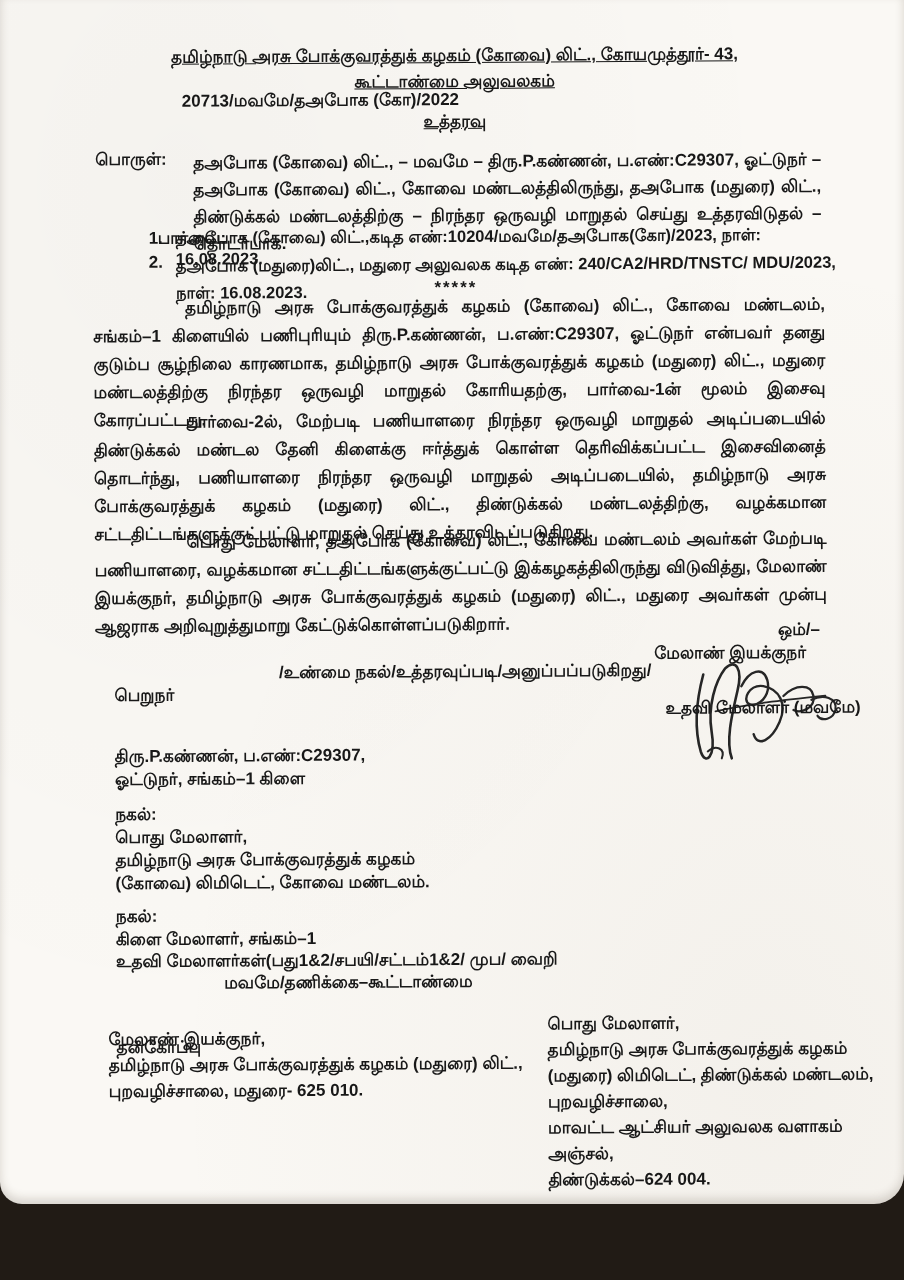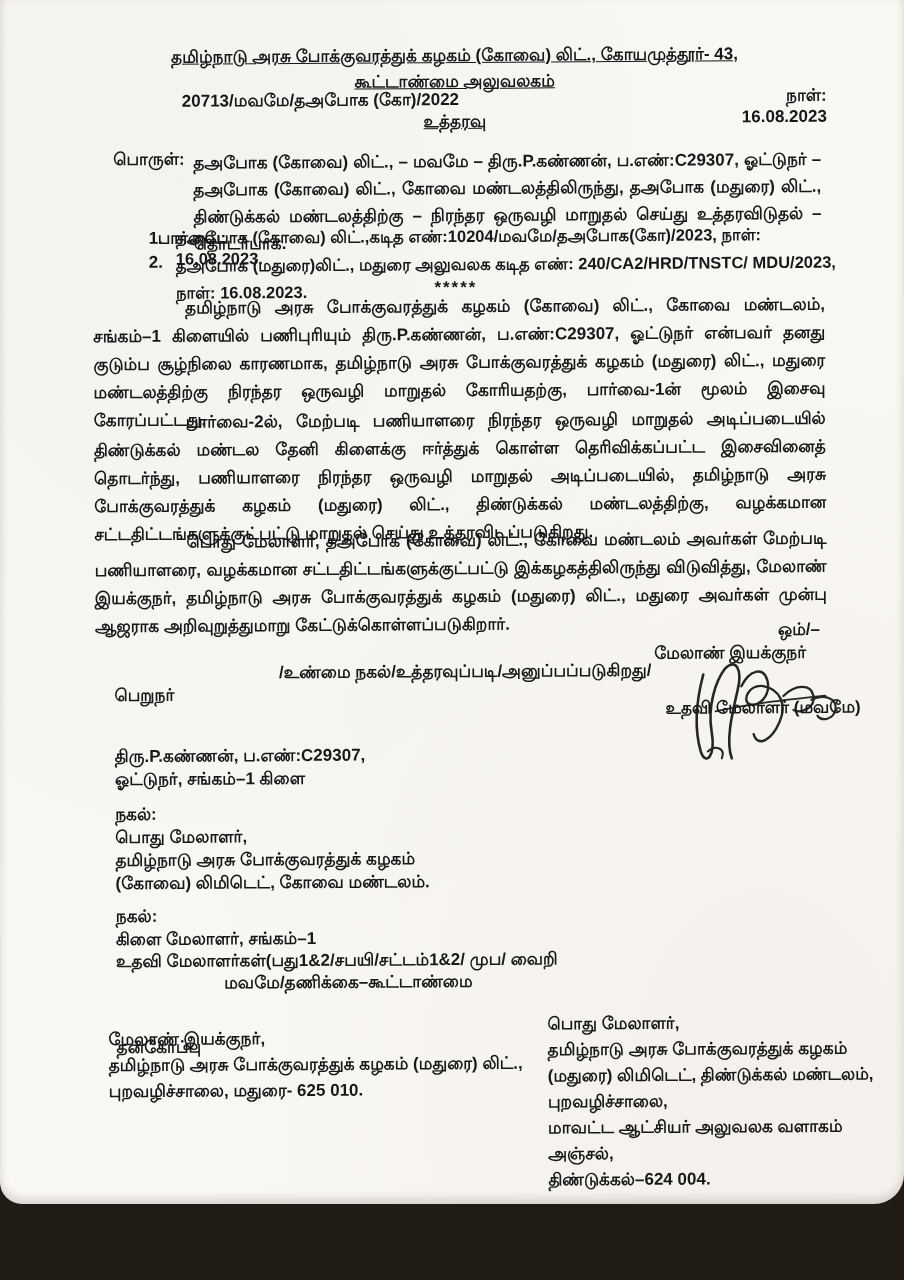--- a/index.html
+++ b/index.html
@@ -48,25 +48,24 @@
 </head>
 <body>
 
 <div class="page">
   <div class="tilt">
 
     <div class="abs t17 b u center" style="top:46px; left:92px; width:732px;">தமிழ்நாடு அரசு போக்குவரத்துக் கழகம் (கோவை) லிட்., கோயமுத்தூர்- 43,</div>
     <div class="abs t17 b u center" style="top:72px; left:92px; width:732px;">கூட்டாண்மை அலுவலகம்</div>
 
     <div class="abs t17 b" style="top:90px; left:185px;">20713/மவமே/தஅபோக (கோ)/2022</div>
-    <div class="abs t17 b" style="top:88px; left:700px; width:130px; text-align:right;">நாள்: 16.08.2023</div>
 
     <div class="abs t17 b u center" style="top:112px; left:92px; width:732px;">உத்தரவு</div>
 
-    <div class="abs t17 b" style="top:148px; left:116px;">பொருள்:</div>
+    <div class="abs t17 b" style="top:148px; left:98px;">பொருள்:</div>
     <div class="abs t17 b just lh" style="top:148px; left:196px; width:628px;">தஅபோக (கோவை) லிட்., – மவமே – திரு.P.கண்ணன், ப.எண்:C29307, ஓட்டுநர் – தஅபோக (கோவை) லிட்., கோவை மண்டலத்திலிருந்து, தஅபோக (மதுரை) லிட்., திண்டுக்கல் மண்டலத்திற்கு – நிரந்தர ஒருவழி மாறுதல் செய்து உத்தரவிடுதல் – தொடர்பாக.</div>
 
     <div class="abs t17 b" style="top:227px; left:112px;margin-left:48px;">பார்வை:</div>
     <div class="abs t17 b" style="top:227px; left:151px;">1.</div>
     <div class="abs t16 b" style="top:227px; left:178px; width:660px;">தஅபோக (கோவை) லிட்.,கடித எண்:10204/மவமே/தஅபோக(கோ)/2023, நாள்: 16.08.2023.</div>
     <div class="abs t17 b" style="top:251px; left:151px;">2.</div>
     <div class="abs t16 b lh" style="top:251px; left:178px; width:665px;">தஅபோக (மதுரை)லிட்., மதுரை அலுவலக கடித எண்: 240/CA2/HRD/TNSTC/ MDU/2023, நாள்: 16.08.2023.</div>
 
     <div class="abs t17 b center" style="top:278px; left:92px; width:732px; letter-spacing:2px;">*****</div>
 

